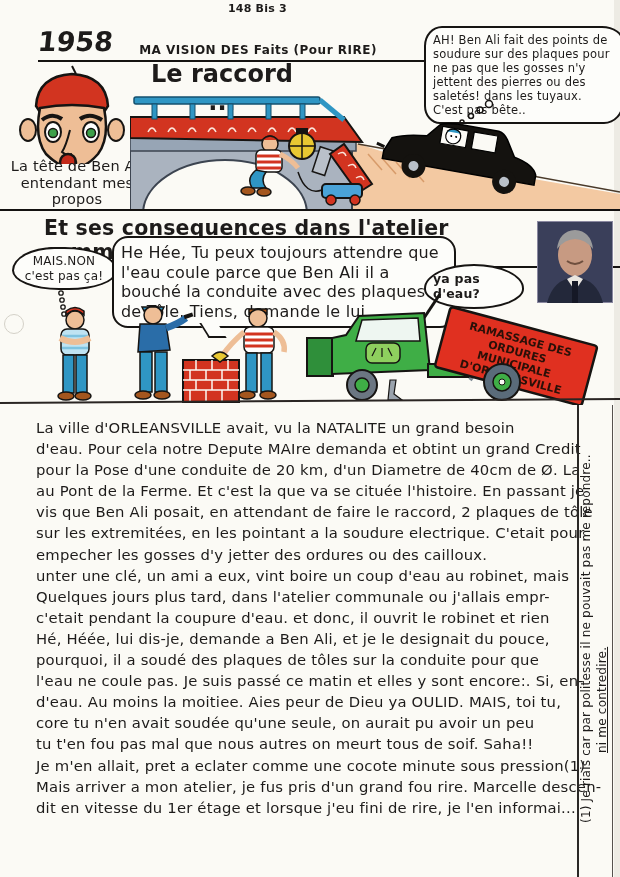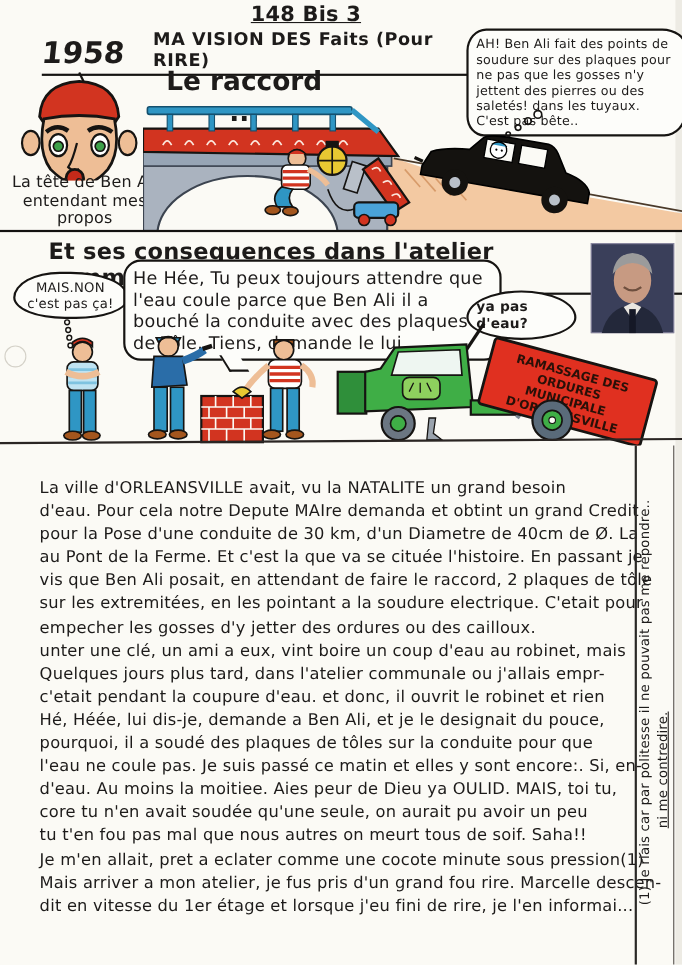--- a/index.html
+++ b/index.html
@@ -1,44 +1,44 @@
 <!DOCTYPE html>
 <html><head>
 <meta charset="utf-8">
 <style>
   html,body{margin:0;padding:0;}
   body{width:620px;height:877px;position:relative;background:#fbfaf5;overflow:hidden;
        font-family:"DejaVu Sans",sans-serif;color:#1d1b1a;}
   .abs{position:absolute;}
   .hand{letter-spacing:.2px;}
   
-  .page-number{left:228px;top:2px;font-size:19px;font-weight:bold;text-decoration:underline;}
+  .page-number{left:228px;top:2px;font-size:11px;font-weight:bold;}
   .title-row{left:38px;top:26px;width:402px;border-bottom:2.5px solid #151311;
              padding-bottom:3px;display:flex;align-items:flex-end;gap:26px;}
   .title-year{font-size:27px;font-weight:bold;transform:skewX(-6deg);}
-  .title-main{font-size:16px;font-weight:bold;letter-spacing:.5px;}
+  .title-main{font-size:12px;font-weight:bold;letter-spacing:.5px;}
   .subtitle{left:142px;top:60px;width:160px;text-align:center;font-size:24px;font-weight:bold;
             border-bottom:2.5px solid #151311;padding-bottom:2px;}
   
   .bubble{background:#fdfdfa;border:2px solid #161412;padding:5px 7px;line-height:1.22;}
   .bubble-top{left:424px;top:26px;width:182px;font-size:11.5px;border-radius:18px 22px 20px 16px/20px 16px 22px 18px;}
   .bubble-maisnon{left:12px;top:247px;width:86px;font-size:12px;font-weight:normal;text-align:center;
                   border-radius:45% 55% 50% 50%/60% 55% 45% 50%;}
   .bubble-main{left:112px;top:236px;width:326px;font-size:16px;border-radius:16px;}
   .bubble-main .tail{position:absolute;left:90px;bottom:-12px;width:16px;height:13px;background:#fdfdfa;
                      border-left:2px solid #161412;border-bottom:2px solid #161412;transform:skewX(32deg);}
   .bubble-eau{left:424px;top:264px;width:82px;font-size:12.5px;font-weight:bold;text-align:left;
               border-radius:50% 50% 50% 50%/55% 55% 45% 45%;}
   
   .face-caption{left:2px;top:158px;width:150px;font-size:14.5px;text-align:center;line-height:1.15;}
   .divider{left:0;top:209px;width:620px;border-top:2.5px solid #131110;}
   .section-heading{left:36px;top:216px;font-size:20.5px;font-weight:bold;
                    border-bottom:2.5px solid #151311;padding:0 8px 2px 8px;}
   
-  .story{left:36px;top:419px;width:540px;font-size:14.8px;margin-top:16px;}
+  .story{left:36px;top:419px;width:540px;font-size:14.8px;}
   .story .line{height:21.1px;white-space:nowrap;}
   
   .margin-rule-l{left:577px;top:405px;height:472px;border-left:2px solid #2a2826;}
   .margin-rule-r{left:612px;top:405px;height:472px;border-left:1.5px solid #55514d;}
   .margin-note{left:579px;top:410px;width:33px;height:462px;overflow:visible;}
   .margin-note .rot{position:absolute;left:-214px;top:214px;width:461px;height:33px;
                     transform:rotate(-90deg);font-size:12px;line-height:1.3;}
   .margin-note .l1{padding-left:48px;}
   .margin-note .l2{padding-left:118px;text-decoration:underline;}
   .ground-line{left:0;top:400px;width:620px;border-top:2px solid #2a2523;transform:rotate(-0.35deg);}
@@ -284,21 +284,21 @@
     <circle cx="462" cy="94" r="3" fill="#fbfaf5" stroke="#161412" stroke-width="1"></circle>
     <path d="M350,92 l6,0 l-2,14 l8,6 l-14,0 Z" fill="#9aa3ad" stroke="#161412" stroke-width="1.2"></path>
   </g>
 </svg>
 
 <div class="abs ground-line"></div>
 
 <div class="abs story hand">
     <div class="line">La ville d'ORLEANSVILLE avait, vu la NATALITE un grand besoin</div>
     <div class="line">d'eau. Pour cela notre Depute MAIre demanda et obtint un grand Credit</div>
-    <div class="line">pour la Pose d'une conduite de 30 km, d'un Diametre de 40cm de Ø. La</div>
+    <div class="line">pour la Pose d'une conduite de 20 km, d'un Diametre de 40cm de Ø. La</div>
     <div class="line">au Pont de la Ferme. Et c'est la que va se cituée l'histoire. En passant je</div>
     <div class="line">vis que Ben Ali posait, en attendant de faire le raccord, 2 plaques de tôle</div>
     <div class="line">sur les extremitées, en les pointant a la soudure electrique. C'etait pour</div>
     <div class="line">empecher les gosses d'y jetter des ordures ou des cailloux.</div>
     <div class="line">unter une clé, un ami a eux, vint boire un coup d'eau au robinet, mais</div>
     <div class="line">Quelques jours plus tard, dans l'atelier communale ou j'allais empr-</div>
     <div class="line">c'etait pendant la coupure d'eau. et donc, il ouvrit le robinet et rien</div>
     <div class="line">Hé, Héée, lui dis-je, demande a Ben Ali, et je le designait du pouce,</div>
     <div class="line">pourquoi, il a soudé des plaques de tôles sur la conduite pour que</div>
     <div class="line">l'eau ne coule pas. Je suis passé ce matin et elles y sont encore:. Si, en-</div>

